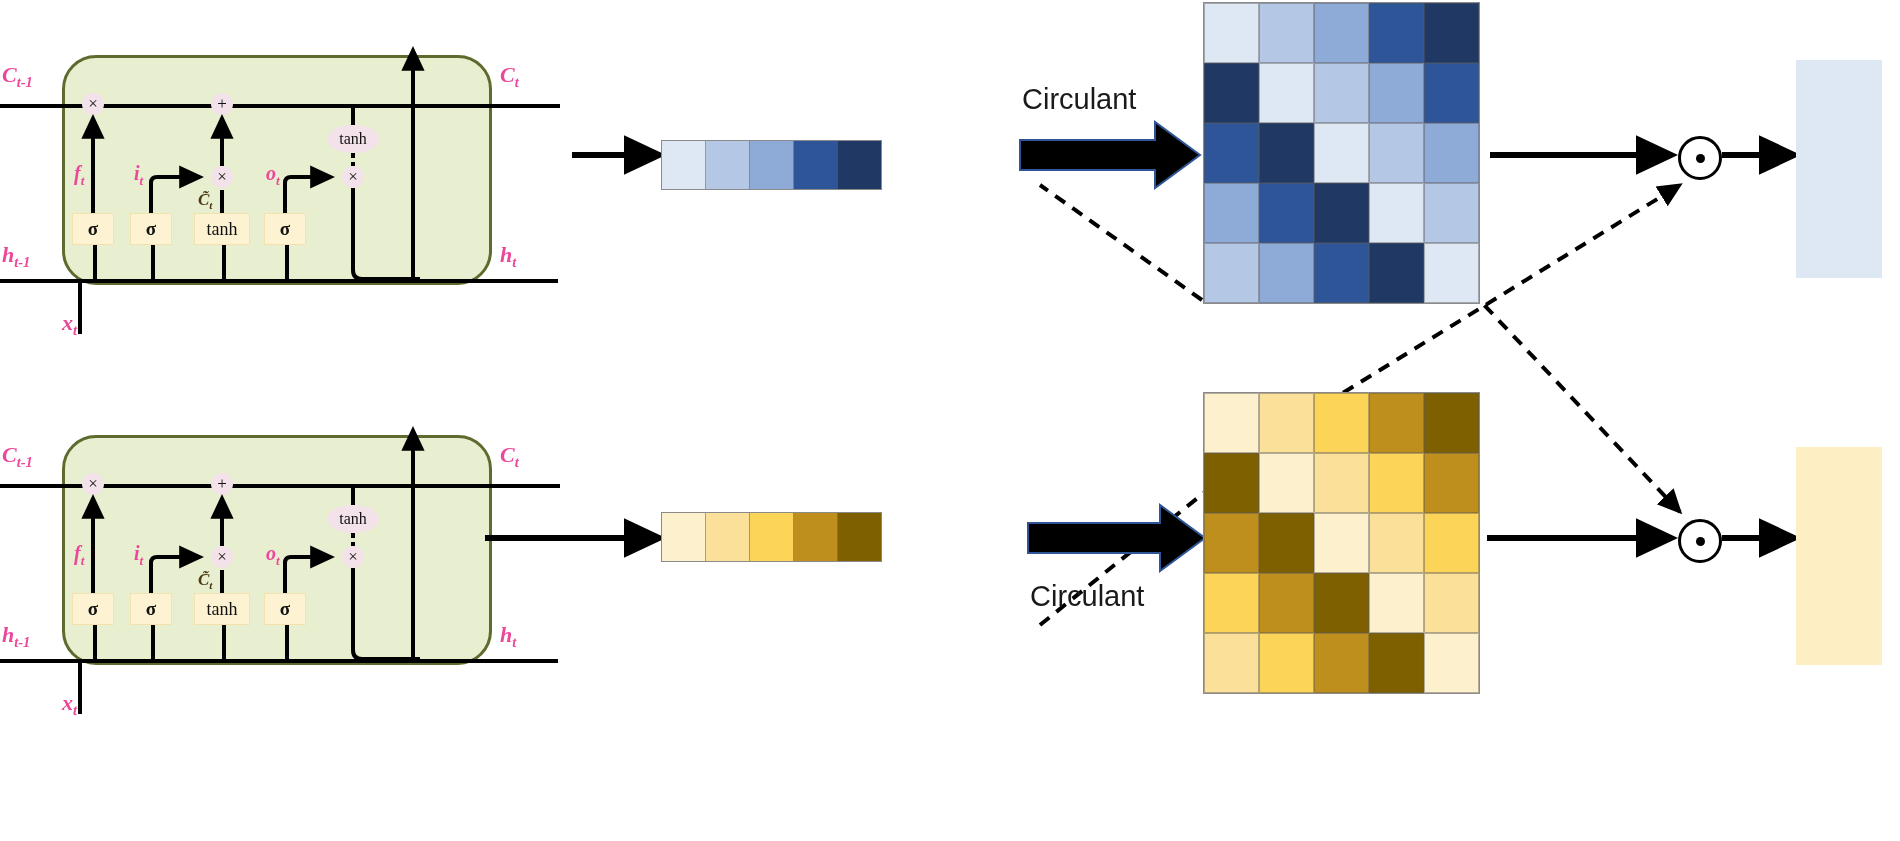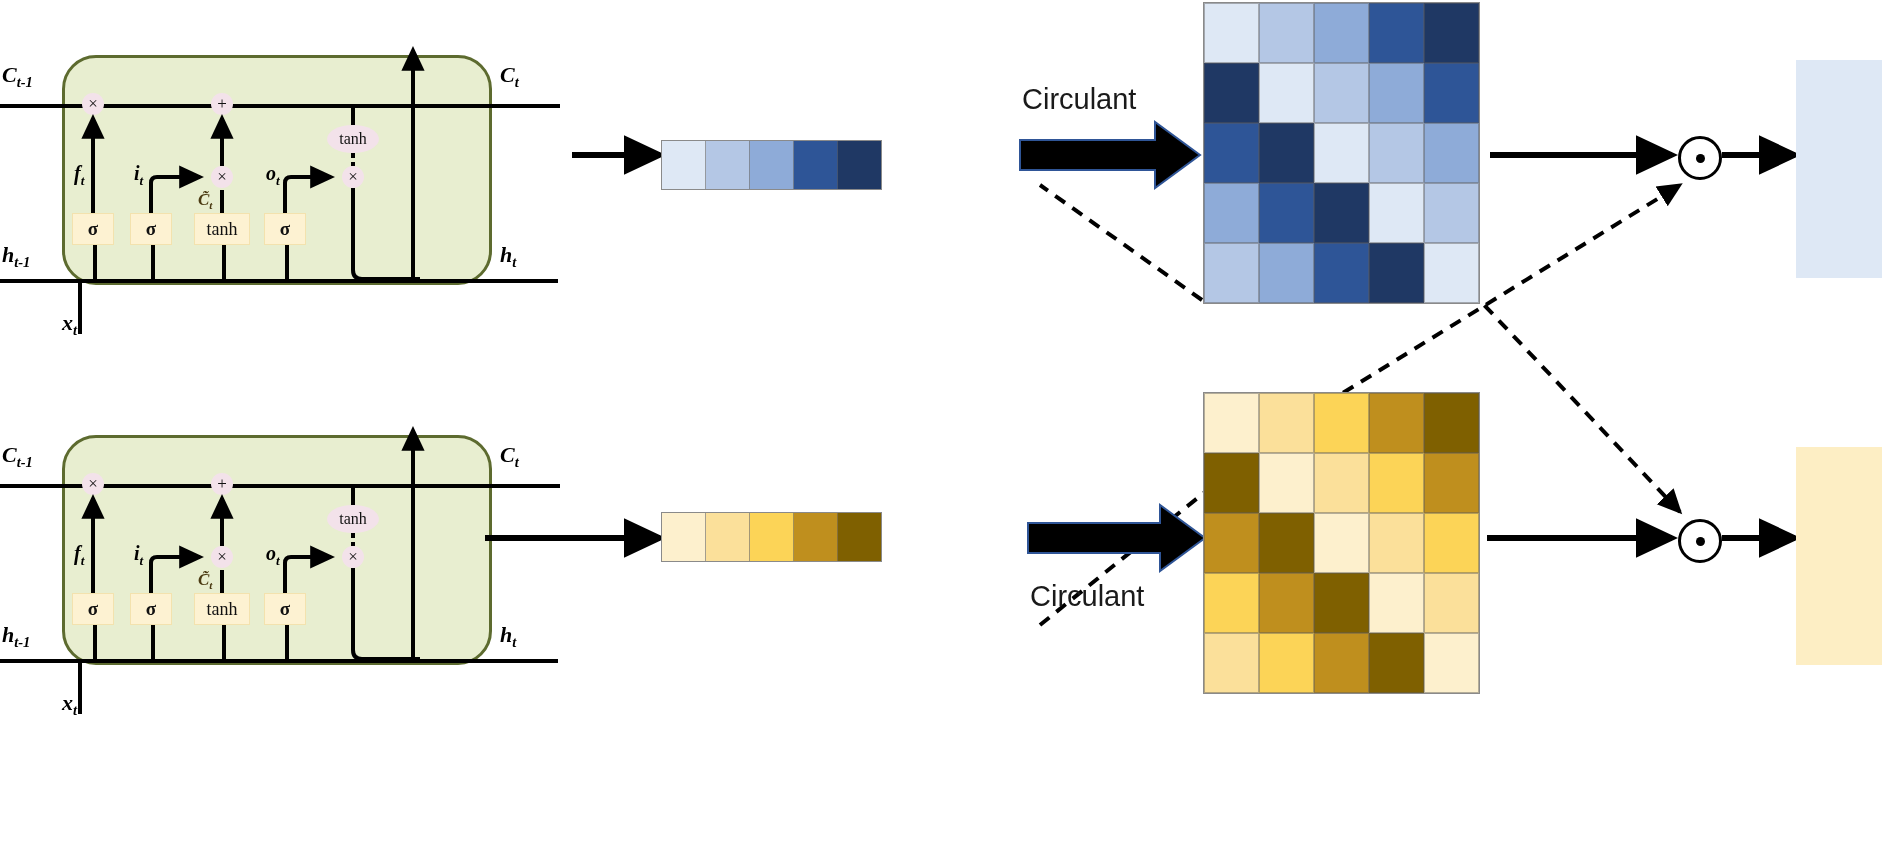--- a/index.html
+++ b/index.html
@@ -15,21 +15,21 @@
         display:flex;align-items:center;justify-content:center;
         font-family:"Liberation Serif",serif;color:#111;}
   .gate.sig{width:42px;height:32px;font-weight:bold;font-size:19px;}
   .gate.tanh{width:56px;height:32px;font-size:18px;}
   .op{position:absolute;background:#f3e2ea;border-radius:50%;
       display:flex;align-items:center;justify-content:center;
       font-family:"Liberation Serif",serif;font-size:17px;color:#111;}
   .op.sm{width:22px;height:22px;}
   .op.ell{width:52px;height:28px;border-radius:50%;font-size:16px;}
   .lbl{position:absolute;font-family:"Liberation Serif",serif;font-style:italic;
-       font-weight:bold;color:#000000;white-space:nowrap;}
+       font-weight:bold;color:#ec4899;white-space:nowrap;}
   .lbl sub{font-size:0.66em;font-style:italic;font-weight:bold;}
   .ln{position:absolute;background:#000;}
   .ln.h{height:4px;}
   .ln.v{width:4px;}
 
   
   .vec{position:absolute;display:flex;border:1px solid #8a8a8a;box-sizing:content-box;}
   .vec .cell{width:43px;height:48px;border-right:1px solid #55555588;}
   .vec .cell:last-child{border-right:none;}
   .mat{position:absolute;display:grid;grid-template-columns:repeat(5,1fr);

